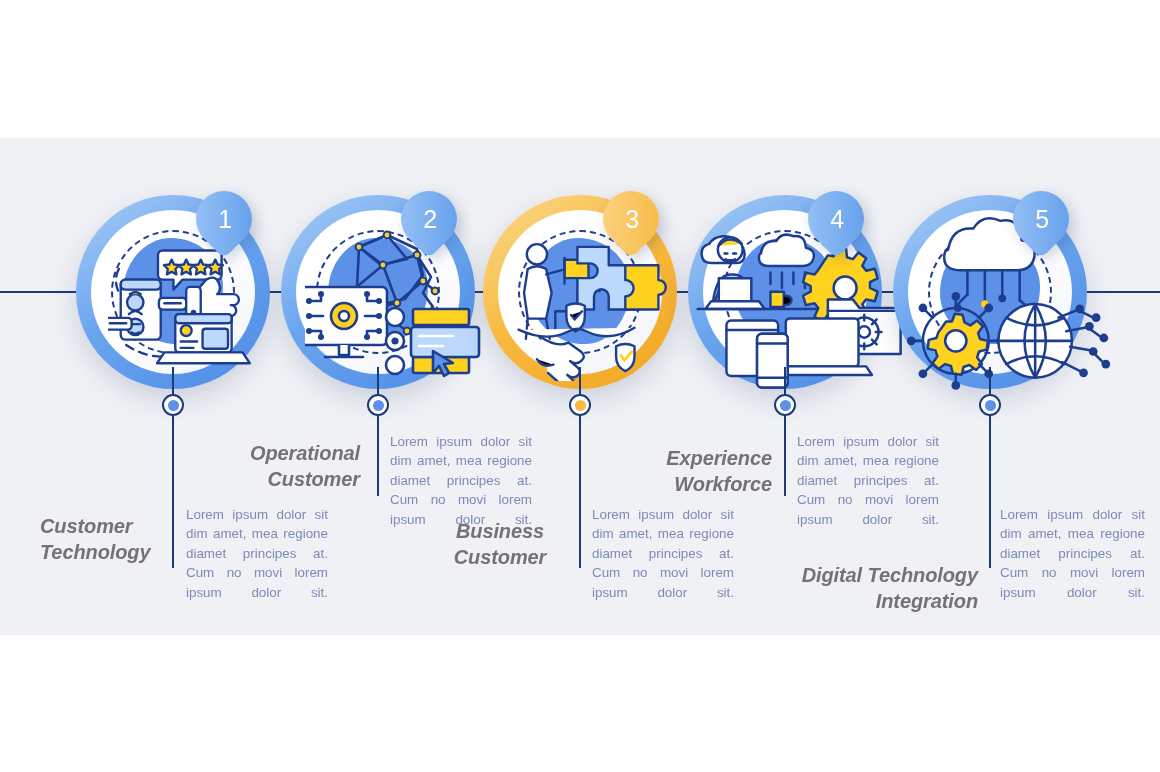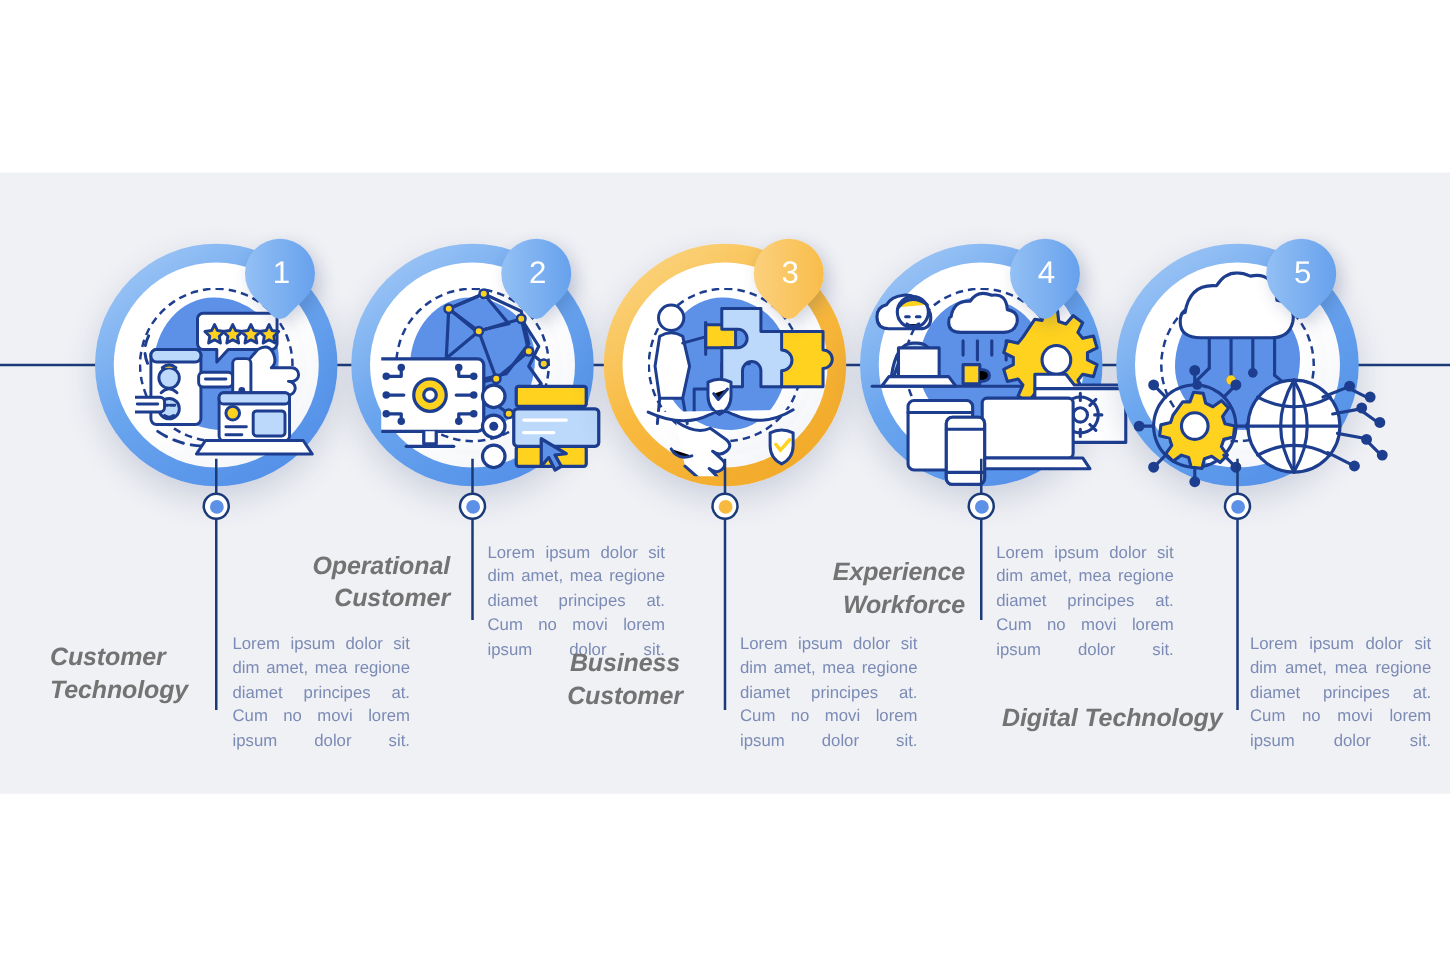--- a/index.html
+++ b/index.html
@@ -438,17 +438,18 @@
         <div>Customer</div>
       </div>
       <div class="body" style="left: 592px; top: 505px; width: 142px;">Lorem ipsum dolor sit dim amet, mea regione diamet principes at. Cum no movi lorem ipsum dolor sit.</div>
       <div class="title" style="left: 630px; top: 446px; width: 142px; text-align: right;">
         <div>Experience</div>
         <div>Workforce</div>
       </div>
       <div class="body" style="left: 797px; top: 432px; width: 142px;">Lorem ipsum dolor sit dim amet, mea regione diamet principes at. Cum no movi lorem ipsum dolor sit.</div>
       <div class="title" style="left: 790px; top: 515px; width: 188px; text-align: right; margin-top: 48px;">
         <div>Digital Technology</div>
+        <div>Integration</div>
       </div>
       <div class="body" style="left: 1000px; top: 505px; width: 145px;">Lorem ipsum dolor sit dim amet, mea regione diamet principes at. Cum no movi lorem ipsum dolor sit.</div>
     </div>
 
 </div>
 
 </body></html>

